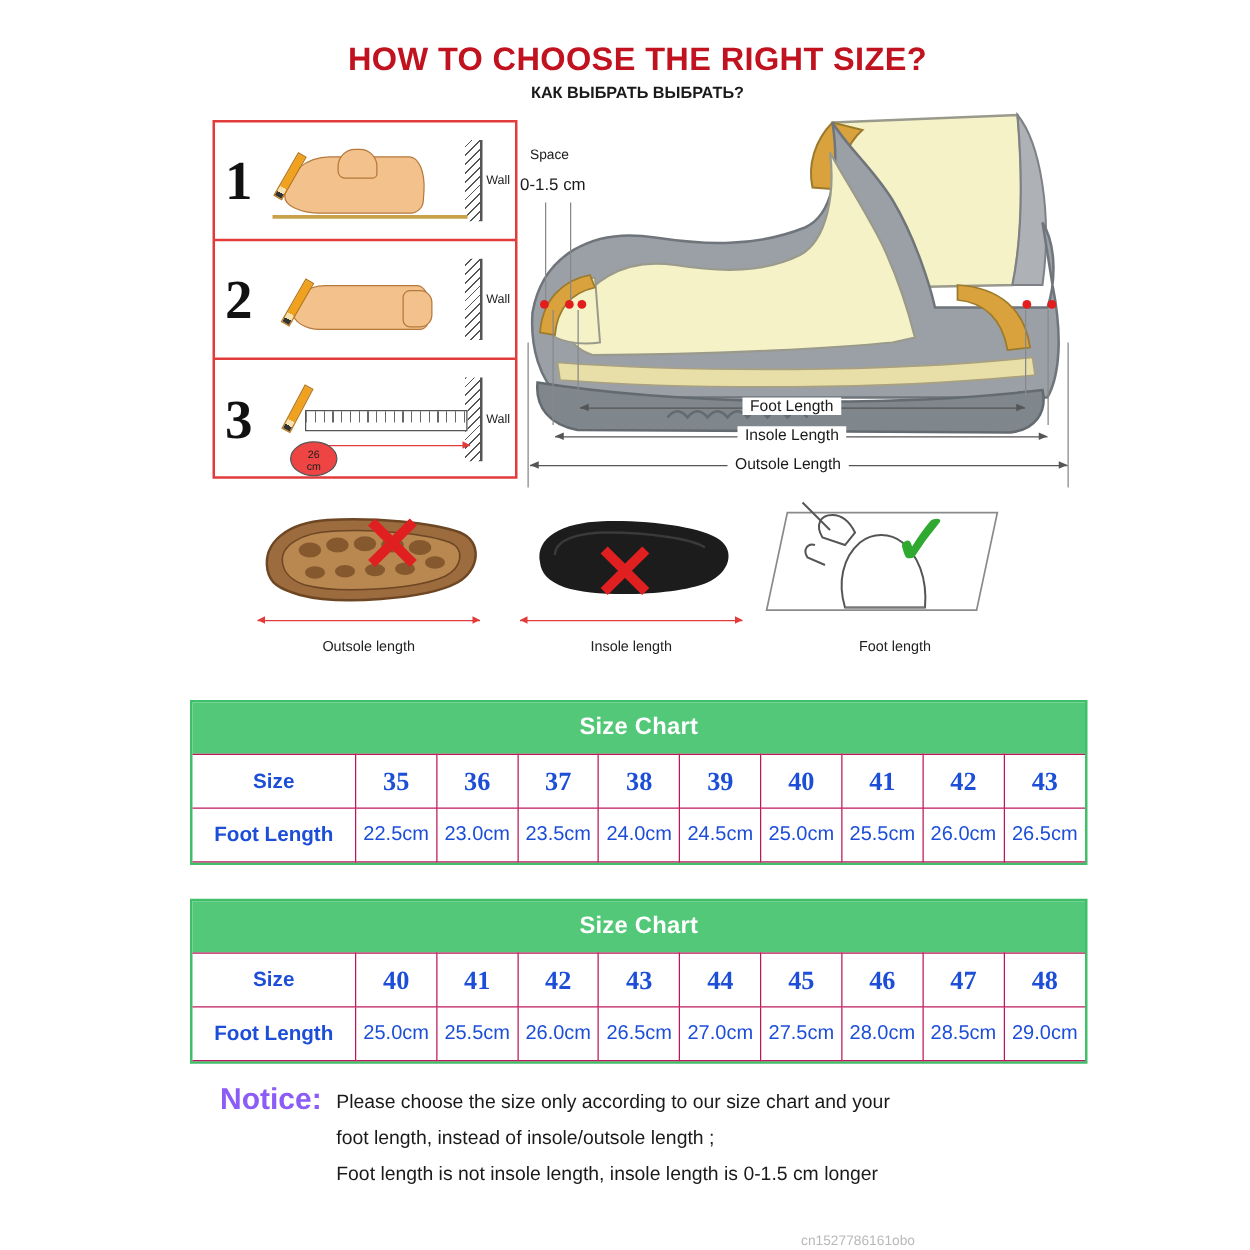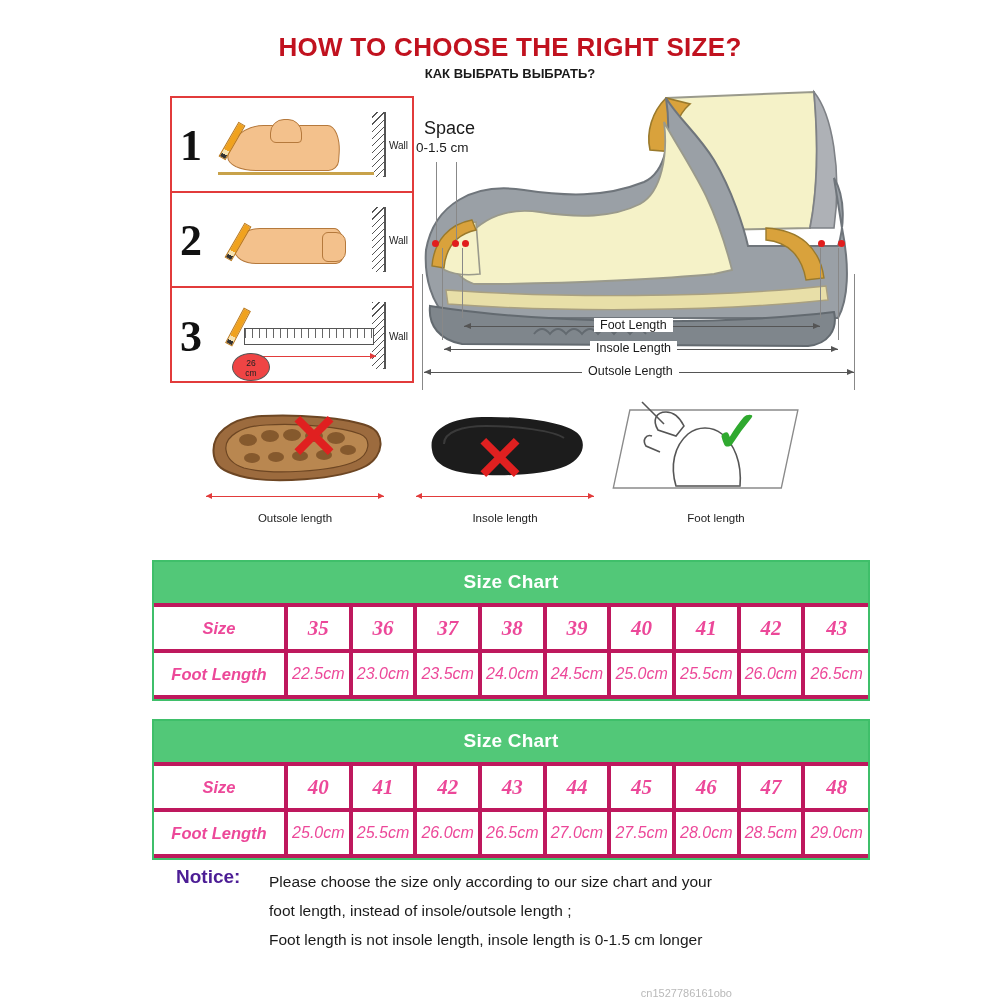--- a/index.html
+++ b/index.html
@@ -283,25 +283,24 @@
     font-weight: bold;
     padding: 9px 0 10px;
     letter-spacing: .2px;
   }
   table.size {
     width: 100%;
     border-collapse: collapse;
     table-layout: fixed;
   }
   table.size td {
-    border: 4px solid #be185d;
-    text-align: center;
-    color: #ec4899;
+    border: 1px solid #be185d;
+    text-align: center;
+    color: #1d4ed8;
     height: 40px;
-    font-style: italic;
   }
   table.size td.head {
     width: 128px;
     font-size: 16.5px;
     font-weight: bold;
   }
   table.size tr.size-row td {
     font-size: 21px;
     font-weight: bold;
     font-family: "Liberation Serif", serif;
@@ -323,23 +322,23 @@
   
   .notice {
     position: absolute;
     left: 176px;
     top: 866px;
     width: 700px;
   }
   .notice-label {
     position: absolute;
     left: 0; top: 0;
-    font-size: 19px;
-    font-weight: bold;
-    color: #4c1d95;
+    font-size: 24px;
+    font-weight: bold;
+    color: #8b5cf6;
     text-align: center;
   }
   .notice-body {
     position: absolute;
     left: 93px;
     top: 1px;
     font-size: 15.5px;
     line-height: 29px;
     color: #1a1a1a;
   }
@@ -416,21 +415,21 @@
     <path d="M32,212 C140,220 300,220 412,208 L414,222 C300,234 140,234 34,226 Z" fill="#e8dfa8" stroke="#a9a080" stroke-width="1.4"></path>
 
     <path d="M352,150 C386,152 406,170 410,200 L392,202 C388,178 374,164 352,162 Z" fill="#d9a23c" stroke="#9a7a2c" stroke-width="1.4"></path>
 
     <path d="M16,228 C130,246 300,248 420,234 C424,252 414,266 394,268 L48,266 C26,262 14,248 16,228 Z" fill="#7f868c" stroke="#636a70" stroke-width="2"></path>
 
     <path d="M120,256 q8,-10 16,0 q8,-10 16,0 q8,-10 16,0 q8,-10 16,0 q8,-10 16,0 q8,-10 16,0 q8,-10 16,0" fill="none" stroke="#636a70" stroke-width="2"></path>
   </svg>
 
   
-  <div class="lbl" style="left:10px; top:40px; font-size:18px;">Space</div>
+  <div class="lbl" style="left:10px; top:40px; font-size:11px;">Space</div>
   <div class="lbl" style="left:2px; top:62px; font-size:13.5px;">0-1.5 cm</div>
   <div class="tick" style="left:22px; top:84px; height:78px;"></div>
   <div class="tick" style="left:42px; top:84px; height:78px;"></div>
 
   
   <div class="reddot" style="left:18px; top:162px;"></div>
   <div class="reddot" style="left:38px; top:162px;"></div>
   <div class="reddot" style="left:48px; top:162px;"></div>
   <div class="reddot" style="left:404px; top:162px;"></div>
   <div class="reddot" style="left:424px; top:162px;"></div>

